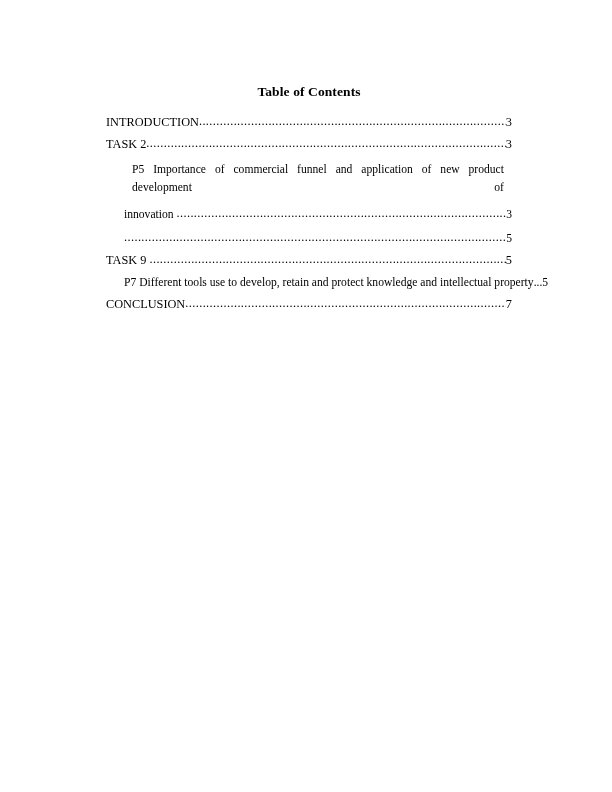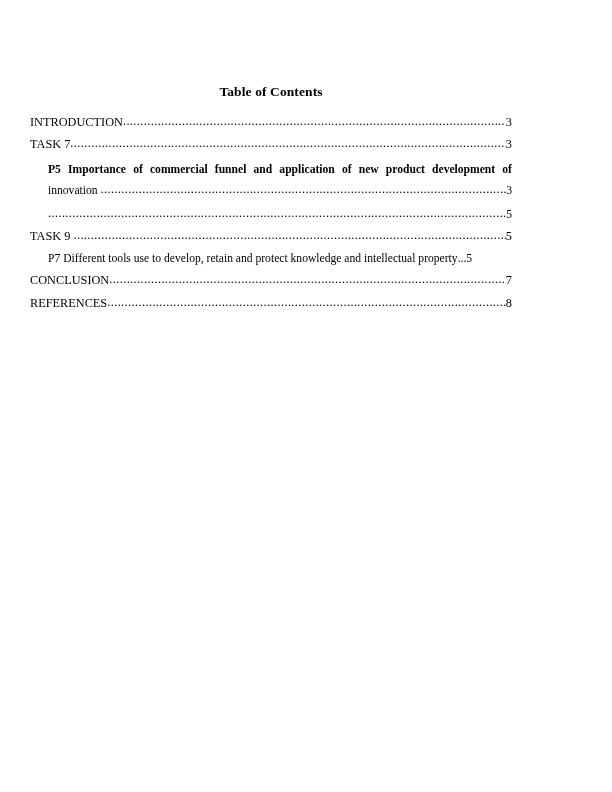--- a/index.html
+++ b/index.html
@@ -12,21 +12,21 @@
     background: #ffffff;
     font-family: "Liberation Serif", "DejaVu Serif", serif;
     color: #000000;
     overflow: hidden;
   }
   .page {
     position: relative;
     width: 584px;
     height: 792px;
     box-sizing: border-box;
-    padding: 72px 72px 72px 30px;
+    padding: 72px 72px 72px 106px;
   }
   .doc-title {
     text-align: center;
     font-weight: bold;
     font-size: 13.5px;
     letter-spacing: 0.1px;
     margin: 12px 0 0 0;
     line-height: 1.2;
   }
   .toc {
@@ -77,22 +77,21 @@
   
   .wrap-entry {
     padding-left: 18px;
     font-size: 11.6px;
     line-height: 1.55;
     margin-bottom: 8px;
   }
   .wrap-entry .justified {
     text-align: justify;
     text-align-last: justify;
-    margin: 0;
-    font-weight: bold;
+    margin: 8px;
   }
   .wrap-entry .second {
     display: flex;
     align-items: flex-end;
     width: 100%;
     margin-top: 2px;
   }
   .sp {
     white-space: pre;
   }
@@ -109,21 +108,21 @@
     <div class="toc-entry level-1">
       <div class="line">
         <span class="label">INTRODUCTION</span>
         <span class="leader"></span>
         <span class="pageno">3</span>
       </div>
     </div>
 
     <div class="toc-entry level-1">
       <div class="line">
-        <span class="label">TASK 7</span>
+        <span class="label">TASK 2</span>
         <span class="leader"></span>
         <span class="pageno">3</span>
       </div>
     </div>
 
     <div class="wrap-entry">
       <div class="justified">P5  Importance  of  commercial  funnel  and  application  of  new  product  development  of</div>
       <div class="second">
         <span class="label">innovation </span>
         <span class="leader"></span>
@@ -155,22 +154,15 @@
     </div>
 
     <div class="toc-entry level-1">
       <div class="line">
         <span class="label">CONCLUSION</span>
         <span class="leader"></span>
         <span class="pageno">7</span>
       </div>
     </div>
 
-    <div class="toc-entry level-1">
-      <div class="line">
-        <span class="label">REFERENCES</span>
-        <span class="leader"></span>
-        <span class="pageno">8</span>
-      </div>
-    </div>
 
   </div>
 </div>
 
 </body></html>

